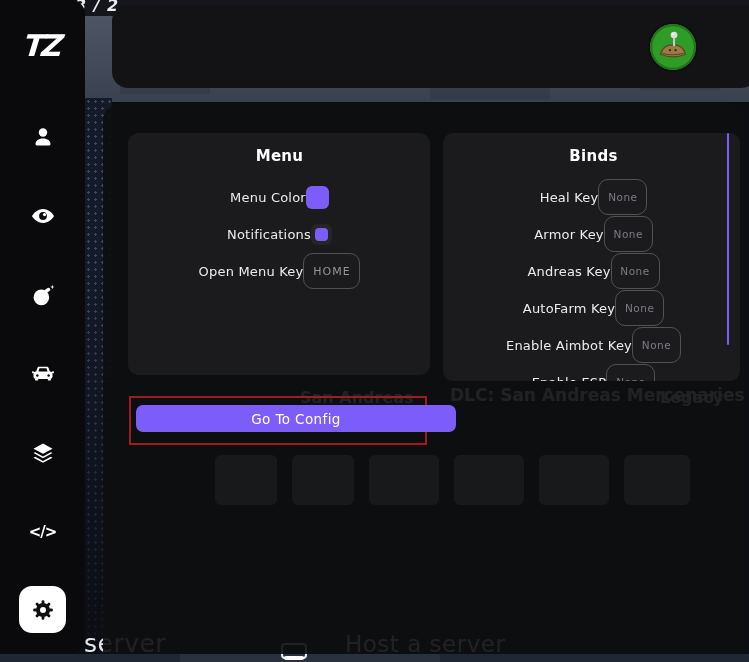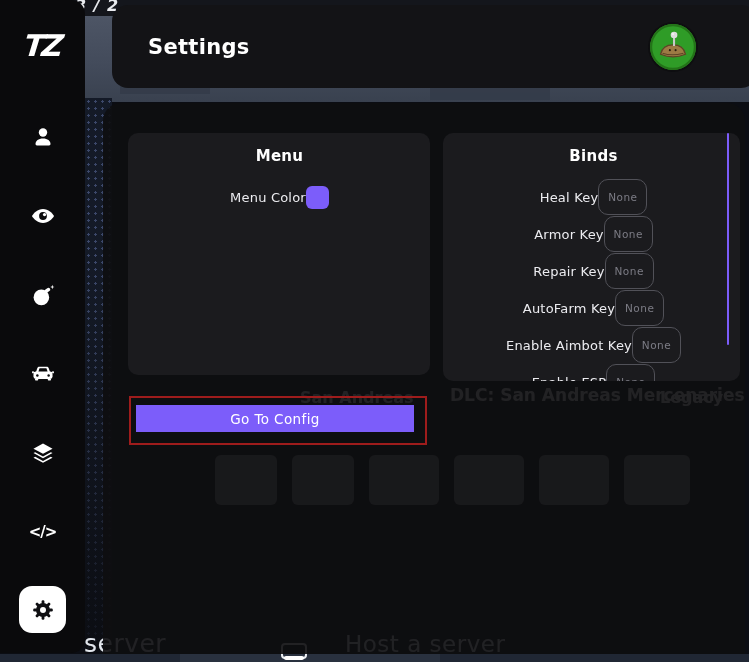--- a/index.html
+++ b/index.html
@@ -42,22 +42,22 @@
   .swatch{width:23px;height:23px;border-radius:6px;background:#7c5dfa;cursor:pointer;}
   .checkbox{width:21px;height:21px;border-radius:6px;background:#252528;display:flex;
     align-items:center;justify-content:center;cursor:pointer;}
   .checkbox .inner{width:13px;height:13px;border-radius:4px;background:#7c5dfa;}
   .keybtn{background:transparent;border:1px solid #515158;border-radius:10px;height:36px;
     min-width:57px;padding:0 8px;color:#94949c;font-size:11px;letter-spacing:1px;cursor:pointer;}
   .keybtn.none{min-width:49px;color:#7c7c85;letter-spacing:.5px;font-size:10.5px;}
   .scrollbar{position:absolute;left:624px;top:30px;width:2px;height:212px;border-radius:2px;background:#7c5dfa;}
   .annotation{position:absolute;left:26px;top:293px;width:298px;height:49px;
     border:2px solid #9e1c1c;pointer-events:none;}
-  .config-btn{position:absolute;left:33px;top:302px;width:278px;height:27px;border:none;
-    border-radius:0;background:#7c5dfa;color:#ffffff;font-size:13.5px;font-weight:500;
+  .config-btn{position:absolute;left:33px;top:302px;width:320px;height:27px;border:none;
+    border-radius:7px;background:#7c5dfa;color:#ffffff;font-size:13.5px;font-weight:500;
     letter-spacing:.4px;cursor:pointer;}
 
   
   .header{position:absolute;left:112px;top:5px;width:645px;height:83px;z-index:3;
     background:#131316;border-radius:16px;display:flex;align-items:center;}
   .header-title{color:#ffffff;font-size:21px;font-weight:600;letter-spacing:.3px;margin-left:36px;}
   .avatar{position:absolute;right:59px;top:17px;width:50px;height:50px;border-radius:50%;
     overflow:hidden;cursor:pointer;background:#0e0e10;}
 
   
@@ -104,34 +104,44 @@
   </div>
 
   <div class="modal">
 
     <div class="panel menu-panel">
       <div class="panel-title">Menu</div>
       <div class="row">
         <span class="row-label">Menu Color</span>
         <span class="swatch"></span>
       </div>
+      <div class="row">
+        <span class="row-label">Notifications</span>
+        <span class="checkbox">
+            <span class="inner"></span>
+          </span>
+      </div>
+      <div class="row">
+        <span class="row-label">Open Menu Key</span>
+        <button class="keybtn">HOME</button>
+      </div>
     </div>
 
     <div class="panel binds-panel">
       <div class="panel-title">Binds</div>
       <div class="row">
         <span class="row-label">Heal Key</span>
         <button class="keybtn none">None</button>
       </div>
       <div class="row">
         <span class="row-label">Armor Key</span>
         <button class="keybtn none">None</button>
       </div>
       <div class="row">
-        <span class="row-label">Repair Key</span>
+        <span class="row-label">Andreas Key</span>
         <button class="keybtn none">None</button>
       </div>
       <div class="row">
         <span class="row-label">AutoFarm Key</span>
         <button class="keybtn none">None</button>
       </div>
       <div class="row">
         <span class="row-label">Enable Aimbot Key</span>
         <button class="keybtn none">None</button>
       </div>
@@ -140,21 +150,20 @@
         <button class="keybtn none">None</button>
       </div>
     </div>
 
     <div class="scrollbar"></div>
     <div class="annotation"></div>
     <button class="config-btn">Go To Config</button>
   </div>
 
   <div class="header">
-    <div class="header-title">Settings</div>
     <div class="avatar">
       <svg width="50" height="50" viewBox="0 0 48 48">
         <circle cx="24" cy="24" r="22" fill="#2f9c27"></circle>
         <circle cx="24" cy="24" r="21" fill="none" stroke="#237318" stroke-width="2"></circle>
         <path d="M12 31 q2-9 12-9 q10 0 12 9 q-6 2.5-12 2.5 t-12-2.5 z" fill="#9c7a44" stroke="#5d4526" stroke-width="1.2"></path>
         <path d="M14 30 q9 3 20 0" stroke="#5d4526" stroke-width="1" fill="none"></path>
         <circle cx="21" cy="27" r="1" fill="#2b1f10"></circle>
         <circle cx="26.5" cy="27" r="1" fill="#2b1f10"></circle>
         <line x1="25" y1="14" x2="25" y2="23" stroke="#c9c9c9" stroke-width="2"></line>
         <circle cx="25" cy="12.5" r="3.2" fill="#dddddd"></circle>

